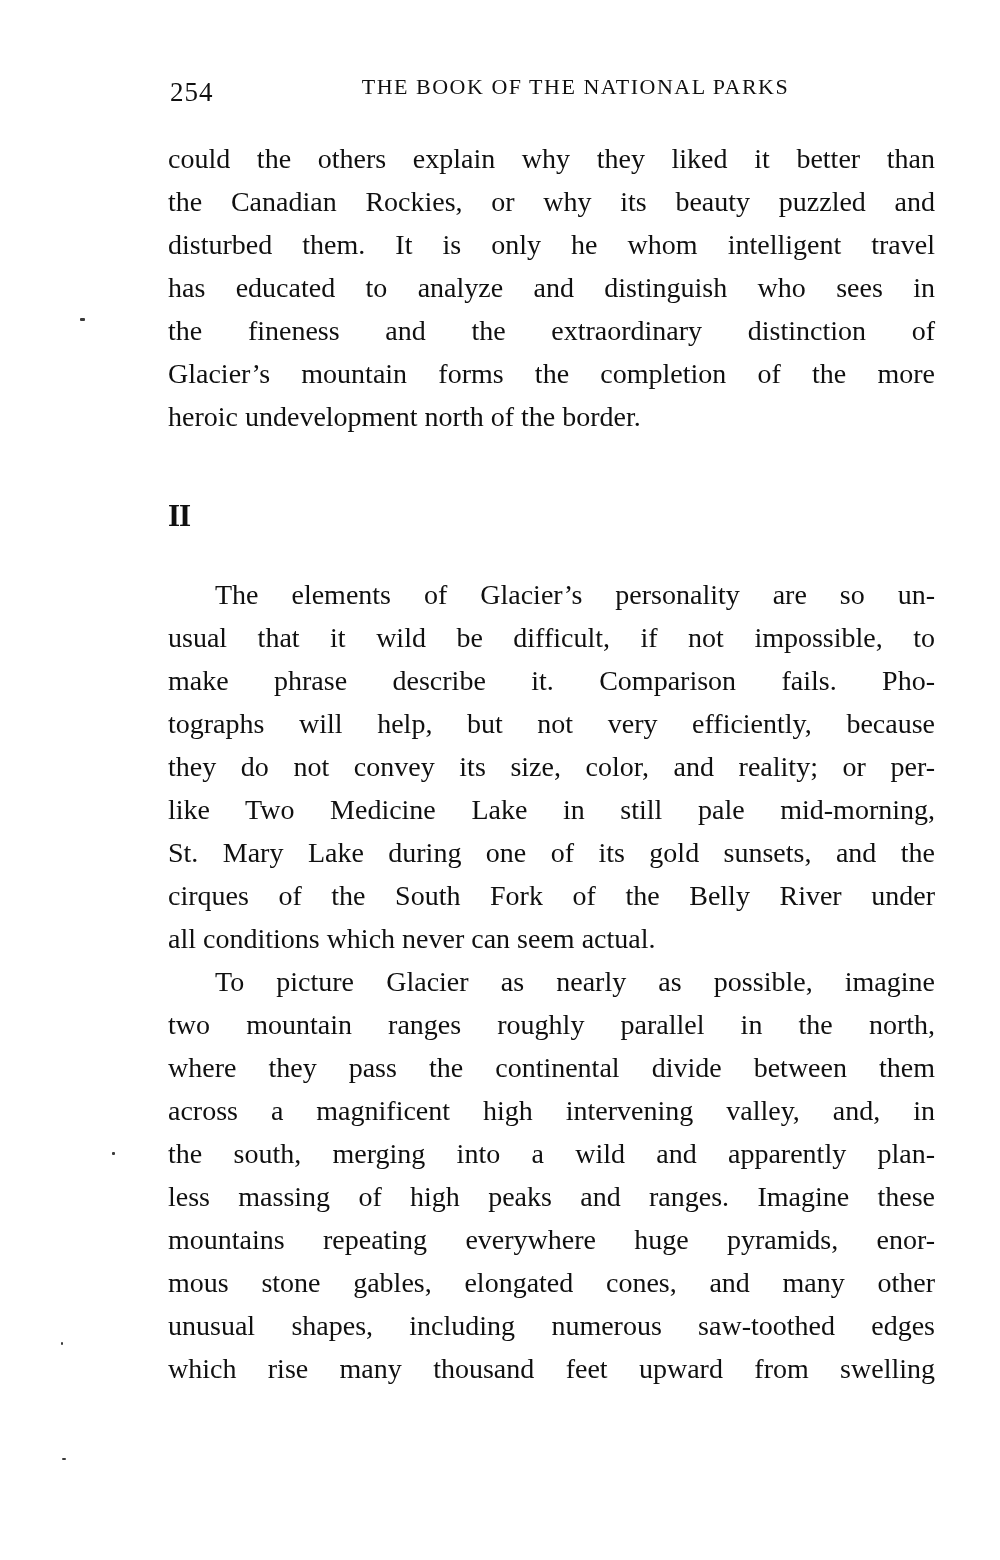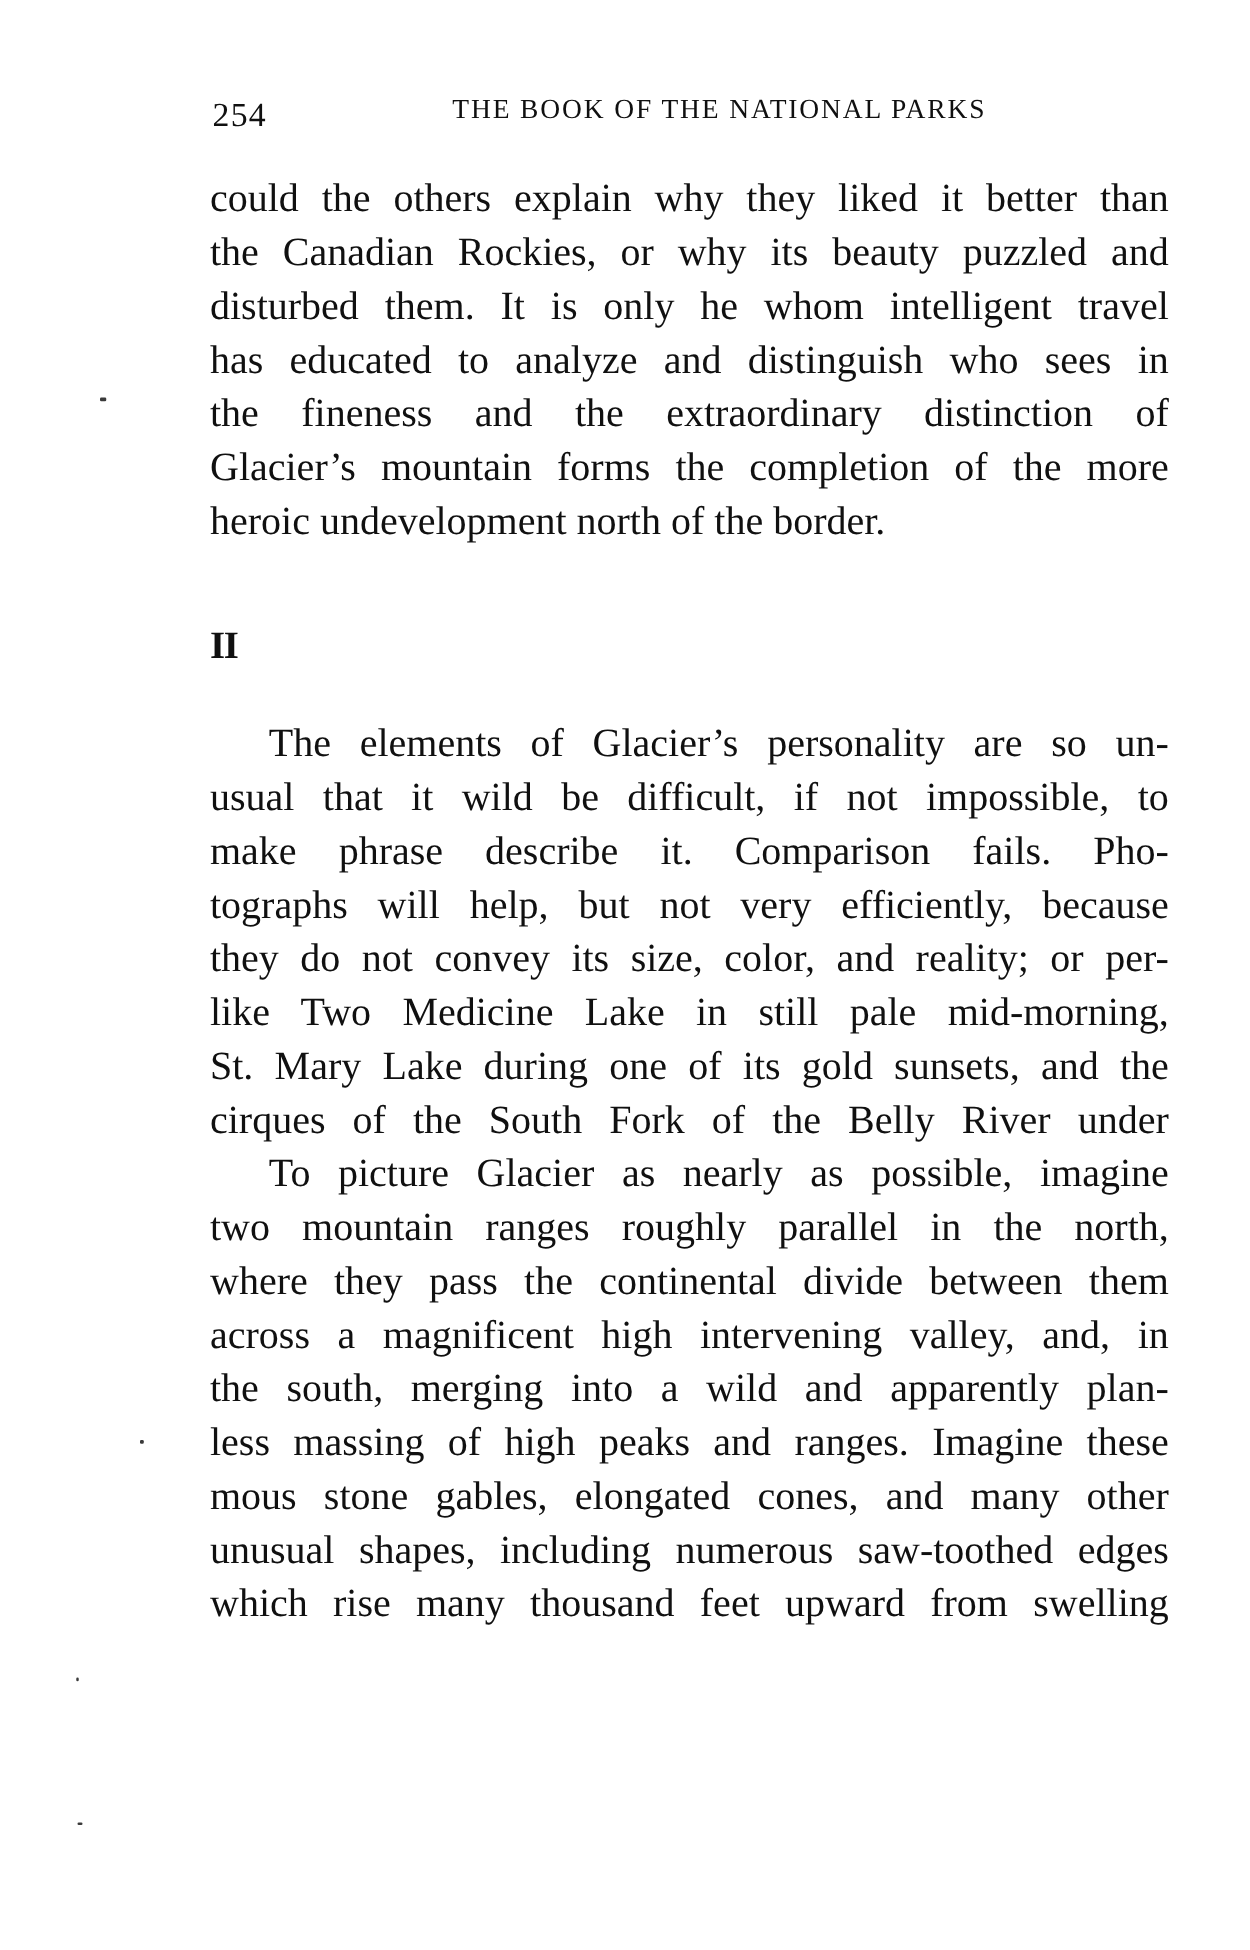--- a/index.html
+++ b/index.html
@@ -38,21 +38,21 @@
     text-align: center;
     transform: translateX(24px);
     font-size: 22px;
     letter-spacing: 1.5px;
     white-space: nowrap;
   }
   .body-text {
     margin-top: 29px;
   }
   .line {
-    font-size: 32px;
+    font-size: 28px;
     line-height: 43px;
     text-align: justify;
     text-align-last: justify;
   }
   .line.indent {
     text-indent: 47px;
   }
   .line.end {
     text-align-last: left;
   }
@@ -105,28 +105,30 @@
         <div class="section-heading">II</div>
         <div class="paragraph">
           <div class="line indent">The elements of Glacier’s personality are so un-</div>
           <div class="line">usual that it wild be difficult, if not impossible, to</div>
           <div class="line">make phrase describe it.  Comparison fails.  Pho-</div>
           <div class="line">tographs will help, but not very efficiently, because</div>
           <div class="line">they do not convey its size, color, and reality; or per-</div>
           <div class="line">like Two Medicine Lake in still pale mid-morning,</div>
           <div class="line">St. Mary Lake during one of its gold sunsets, and the</div>
           <div class="line">cirques of the South Fork of the Belly River under</div>
+          <div class="line end">all conditions which never can seem actual.</div>
         </div>
         <div class="paragraph">
           <div class="line indent">To picture Glacier as nearly as possible, imagine</div>
           <div class="line">two mountain ranges roughly parallel in the north,</div>
           <div class="line">where they pass the continental divide between them</div>
           <div class="line">across a magnificent high intervening valley, and, in</div>
           <div class="line">the south, merging into a wild and apparently plan-</div>
           <div class="line">less massing of high peaks and ranges.  Imagine these</div>
+          <div class="line">mountains repeating everywhere huge pyramids, enor-</div>
           <div class="line">mous stone gables, elongated cones, and many other</div>
           <div class="line">unusual shapes, including numerous saw-toothed edges</div>
           <div class="line">which rise many thousand feet upward from swelling</div>
         </div>
       </div>
 
   </div>
 </div>
 
 </body></html>

